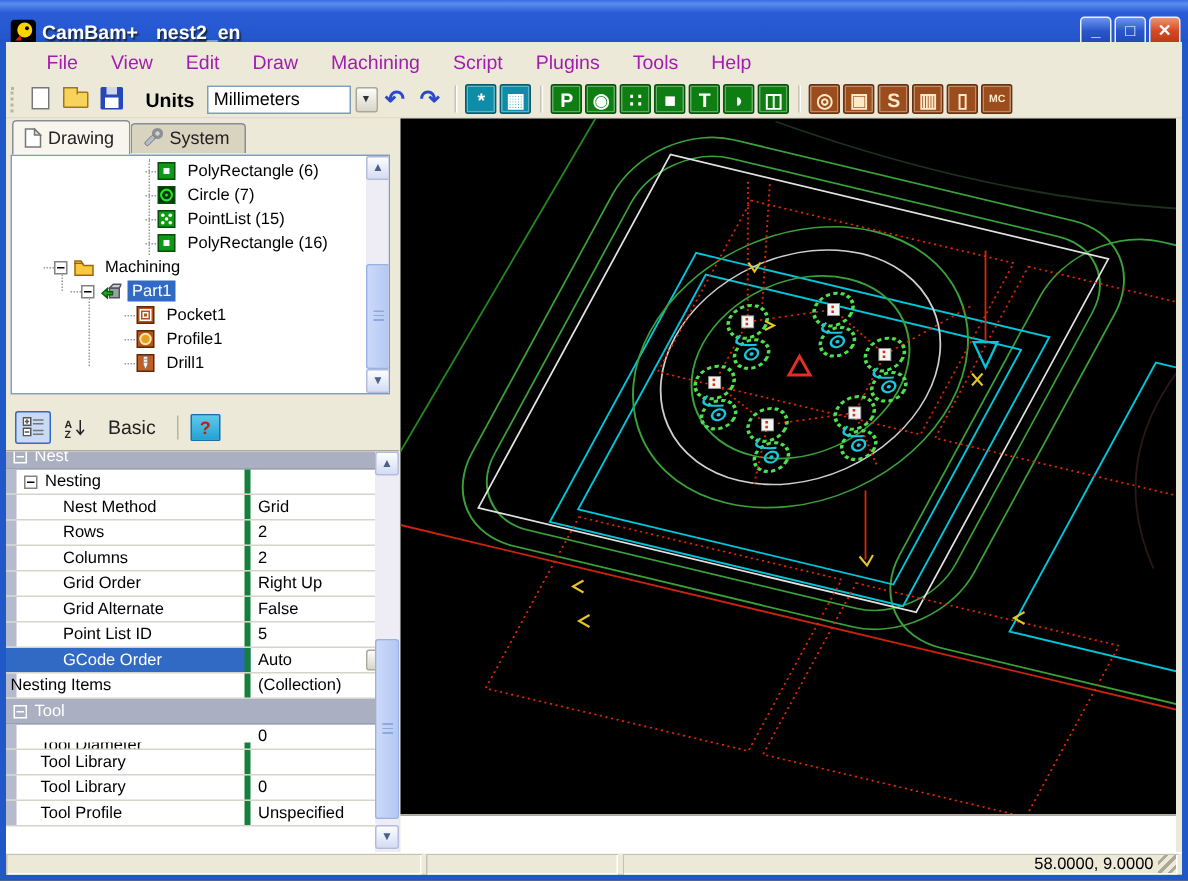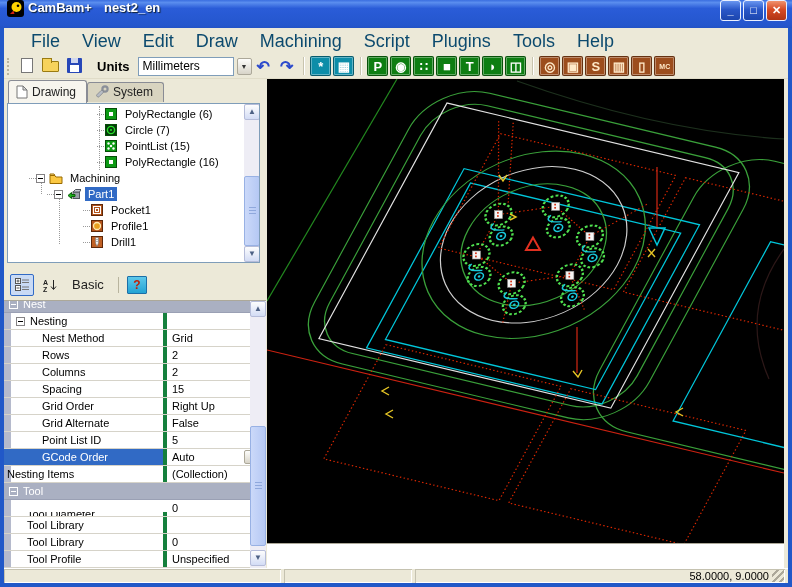--- a/index.html
+++ b/index.html
@@ -2,36 +2,36 @@
 <html><head>
 <meta charset="utf-8">
 <style>
   * { margin:0; padding:0; box-sizing:border-box; font-family:"Liberation Sans", sans-serif; }
   html,body { width:792px; height:587px; }
   body { position:relative; background:#ece9d8; overflow:hidden; }
 
   
   #titlebar { position:absolute; left:0; top:0; width:792px; height:42px;
     background:linear-gradient(180deg,#3a6ee0 0%,#5a8dee 6%,#2a5cd8 20%,#2456cd 60%,#1a3f9e 100%);
-    display:flex; align-items:flex-start; padding:0 5px; }
+    display:flex; align-items:center; padding:0 5px; }
   #title-icon { width:17px; height:17px; margin:0 4px 0 2px; flex:0 0 auto; }
   #title-text { color:#fff; font-weight:bold; font-size:13px; text-shadow:1px 1px 1px #123; }
   #title-text .doc { margin-left:12px; }
   #win-buttons { margin-left:auto; display:flex; gap:2px; }
   .winbtn { width:21px; height:21px; border:1px solid #eaf0ff; border-radius:3px; color:#fff;
     font-size:11px; line-height:18px; text-align:center; font-weight:bold;
     background:linear-gradient(180deg,#6a96f0,#2a57c8 45%,#1c46ae); }
   .winbtn.close { background:linear-gradient(180deg,#f0926e,#d64a24 45%,#b03415); }
   .border-l,.border-r { position:absolute; top:28px; width:4px; height:556px; background:#2158c8; }
   .border-l { left:0; } .border-r { left:788px; }
   .border-b { position:absolute; left:0; top:583px; width:792px; height:4px; background:#2158c8; }
 
   #menubar { position:absolute; left:4px; top:28px; width:784px; height:26px; background:#ece9d8;
     display:flex; align-items:center; padding-left:16px; }
-  .menu-item { font-size:18px; color:#0c4a6e; padding:3px 11px; }
+  .menu-item { font-size:13px; color:#a21caf; padding:3px 11px; }
 
   #toolbar { position:absolute; left:4px; top:54px; width:784px; height:25px; background:#ece9d8;
     display:flex; align-items:center; border-bottom:1px solid #e0dcc8; }
   .grip { width:3px; height:17px; margin:0 5px 0 3px; border-left:2px dotted #b8b49e; }
   .tb-file { width:20px; height:18px; margin:0 2px; position:relative; }
   .doc-icon { position:absolute; left:4px; top:1px; width:12px; height:15px; background:#fff; border:1px solid #777; }
   .folder-icon { position:absolute; left:1px; top:4px; width:17px; height:11px; background:#f7d35c; border:1px solid #9a7b12; border-radius:1px; }
   .folder-icon::before { content:""; position:absolute; left:-1px; top:-4px; width:8px; height:4px; background:#f7d35c; border:1px solid #9a7b12; border-bottom:none; }
   .save-icon { position:absolute; left:2px; top:1px; width:15px; height:15px; background:#2747b8; border-radius:1px; }
   .save-icon::before { content:""; position:absolute; left:3px; top:7px; width:9px; height:7px; background:#fff; }
@@ -443,29 +443,20 @@
             <span>2</span>
           </div>
         </div>
         <div class="prow">
           <div class="strip"></div>
           <div class="pname" style="padding-left: 38px;">
             <span>Columns</span>
           </div>
           <div class="pvalue">
             <span>2</span>
-          </div>
-        </div>
-        <div class="prow">
-          <div class="strip"></div>
-          <div class="pname" style="padding-left: 38px;">
-            <span>Spacing</span>
-          </div>
-          <div class="pvalue">
-            <span>15</span>
           </div>
         </div>
         <div class="prow">
           <div class="strip"></div>
           <div class="pname" style="padding-left: 38px;">
             <span>Grid Order</span>
           </div>
           <div class="pvalue">
             <span>Right Up</span>
           </div>

